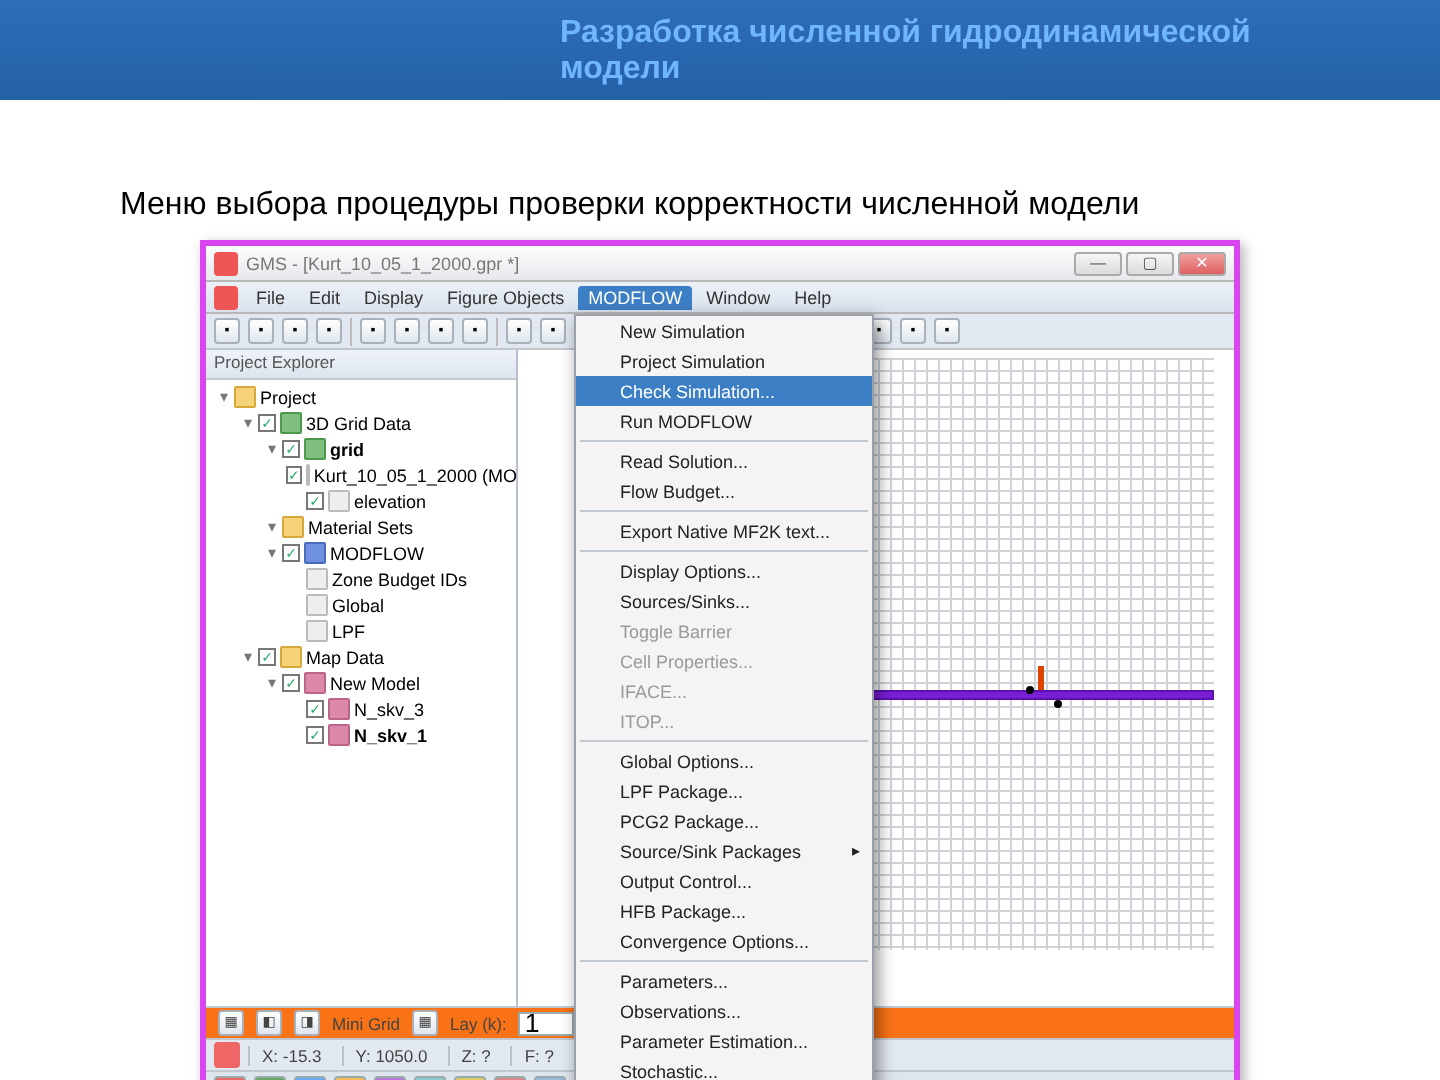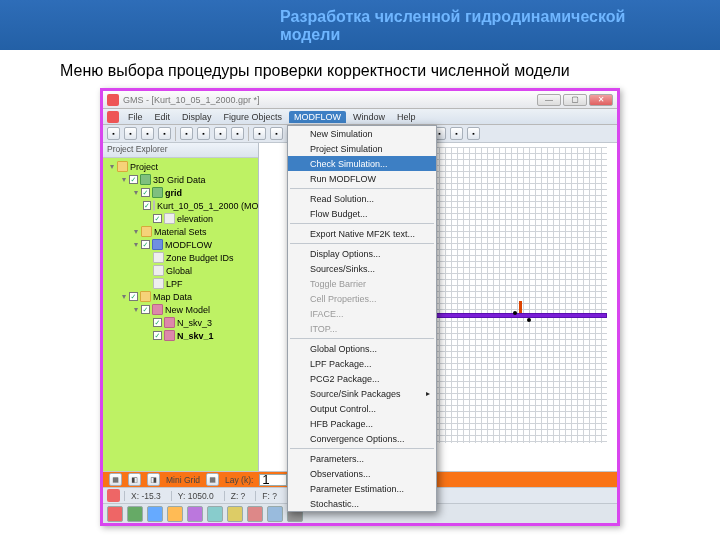--- a/index.html
+++ b/index.html
@@ -1,39 +1,39 @@
 <!DOCTYPE html>
 <html><head>
 <meta charset="utf-8">
 <style>
   * { box-sizing: border-box; font-family: Tahoma, Arial, sans-serif; }
   html, body { margin: 0; padding: 0; width: 720px; height: 540px; background: #fff; }
   .slide-header { height: 50px; background: linear-gradient(#2e6db8,#2360a6); color: #6fb6ff; font-size: 16px; font-weight: bold; padding: 8px 0 0 280px; line-height: 18px; }
-  .slide-caption { font-size: 16px; padding: 12px 0 8px 60px; color: #000; }
+  .slide-caption { font-size: 16px; padding: 12px 0 8px 60px; color: #000; margin-top: 32px; }
   .app-wrap { margin: 0 auto; width: 520px; border: 3px solid #d946ef; background: #e6ecf2; font-size: 9px; box-shadow: 2px 2px 6px rgba(0,0,0,.3); position: relative; }
   
   .titlebar { height: 18px; background: linear-gradient(#fdfdfd,#e6e8ec); border-bottom: 1px solid #b8b8b8; display: flex; align-items: center; padding: 0 4px; }
   .titlebar .icon-app { width: 12px; height: 12px; background: #e55; border-radius: 2px; margin-right: 4px; }
   .titlebar .title { flex: 1; color: #777; font-size: 9px; }
   .win-btns { display: flex; gap: 2px; }
   .win-btn { width: 24px; height: 12px; border: 1px solid #aaa; background: linear-gradient(#f5f5f5,#dcdcdc); border-radius: 2px; display:flex; align-items:center; justify-content:center; font-size:8px; color:#555; }
   .win-btn.close { background: linear-gradient(#f0a0a0,#e06060); color:#fff; }
   
   .menubar { height: 16px; background: linear-gradient(#ecf1f6,#d9e2ed); border-bottom: 1px solid #b8b8b8; display: flex; align-items:center; gap: 2px; padding: 0 4px; }
   .menubar .m { padding: 1px 5px; color:#333; }
   .menubar .m.open { background:#3d7fc4; color:#fff; border-radius:2px 2px 0 0; }
   .menubar .ic-box { width:12px; height:12px; background:#e55; border-radius:2px; margin-right:2px;}
   
   .toolbar-row { height: 18px; background: #e2e8f0; border-bottom: 1px solid #c0c7cf; display:flex; align-items:center; gap:4px; padding:0 4px; }
   .tb-ic { width:13px; height:13px; border:1px solid #a8b0ba; background: linear-gradient(#fff,#e0e6ee); border-radius:2px; display:flex; align-items:center; justify-content:center; }
   .tb-ic span { font-size:7px; line-height:1; }
   .tb-sep { width:1px; height:14px; background:#bbb; }
   
   .body-row { display:flex; height: 328px; }
-  .explorer { width: 156px; background:#bef264; border-right:1px solid #b8c0ca; display:flex; flex-direction:column; }
+  .explorer { width: 156px; background:#ffffff; border-right:1px solid #b8c0ca; display:flex; flex-direction:column; }
   .explorer-title { height:15px; background:linear-gradient(#eef3f9,#dce4ee); border-bottom:1px solid #c3cad4; font-size:8.5px; color:#555; padding:1px 4px;}
   .tree { flex:1; font-size:9px; padding: 2px 4px; user-select:none; overflow:hidden;}
   .tn { white-space:nowrap; display:flex; align-items:center; height:13px; }
   .tw { display:inline-block; width:10px; text-align:center; color:#777; font-size:8px; }
   .cb { width:9px; height:9px; border:1px solid #777; display:inline-flex; align-items:center; justify-content:center; margin-right:2px; font-size:7px; color:#2a6; background:#fff;}
   .ti { width:11px; height:11px; display:inline-block; margin-right:2px; border-radius:1px;}
   .ti.folder { background:#f6d279; border:1px solid #d6a93a;}
   .ti.grid { background:#7fbf7f; border:1px solid #4a9a4a;}
   .ti.model { background:#6f8fe0; border:1px solid #4a6ac0;}
   .ti.file { background:#eee; border:1px solid #bbb;}

